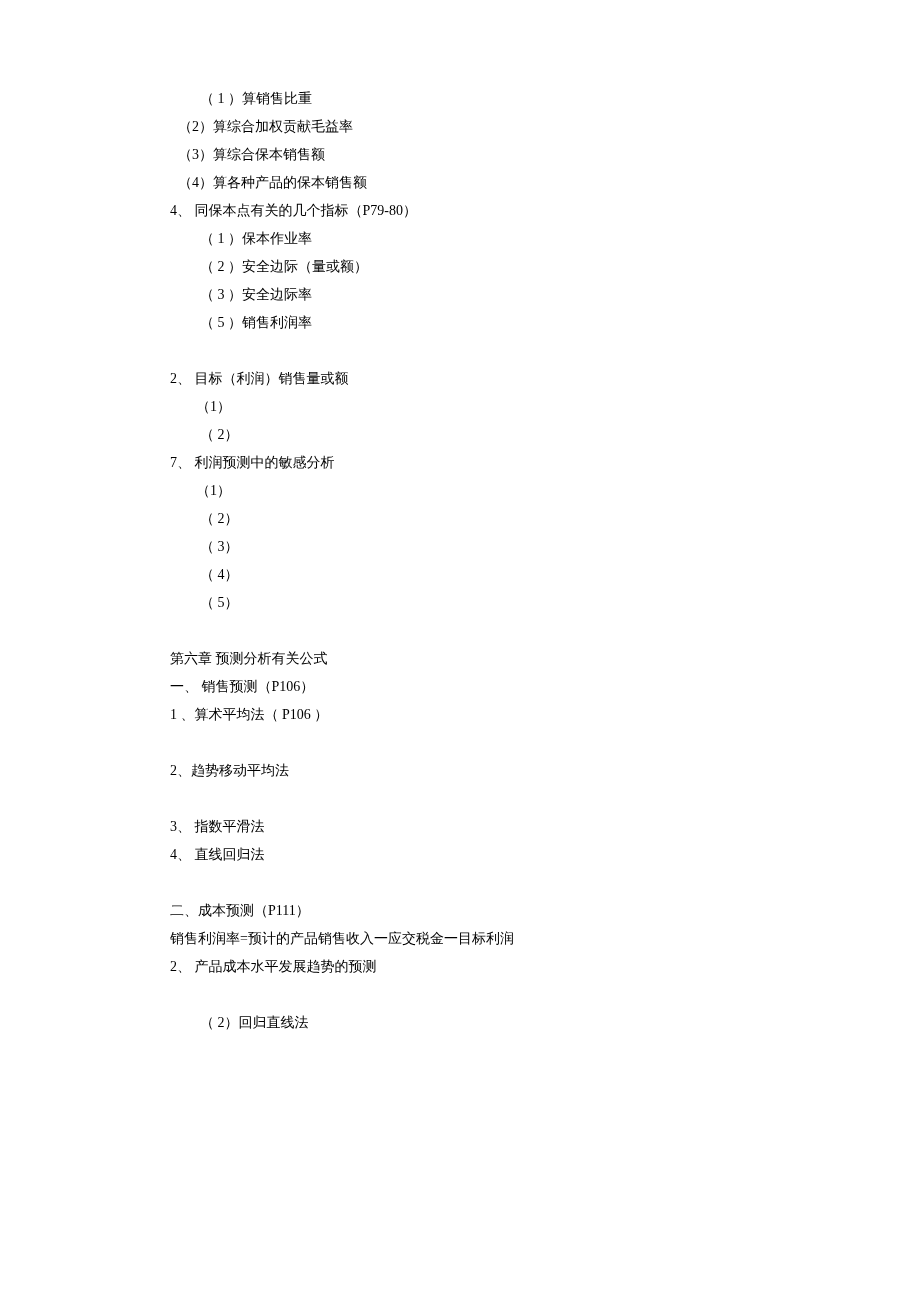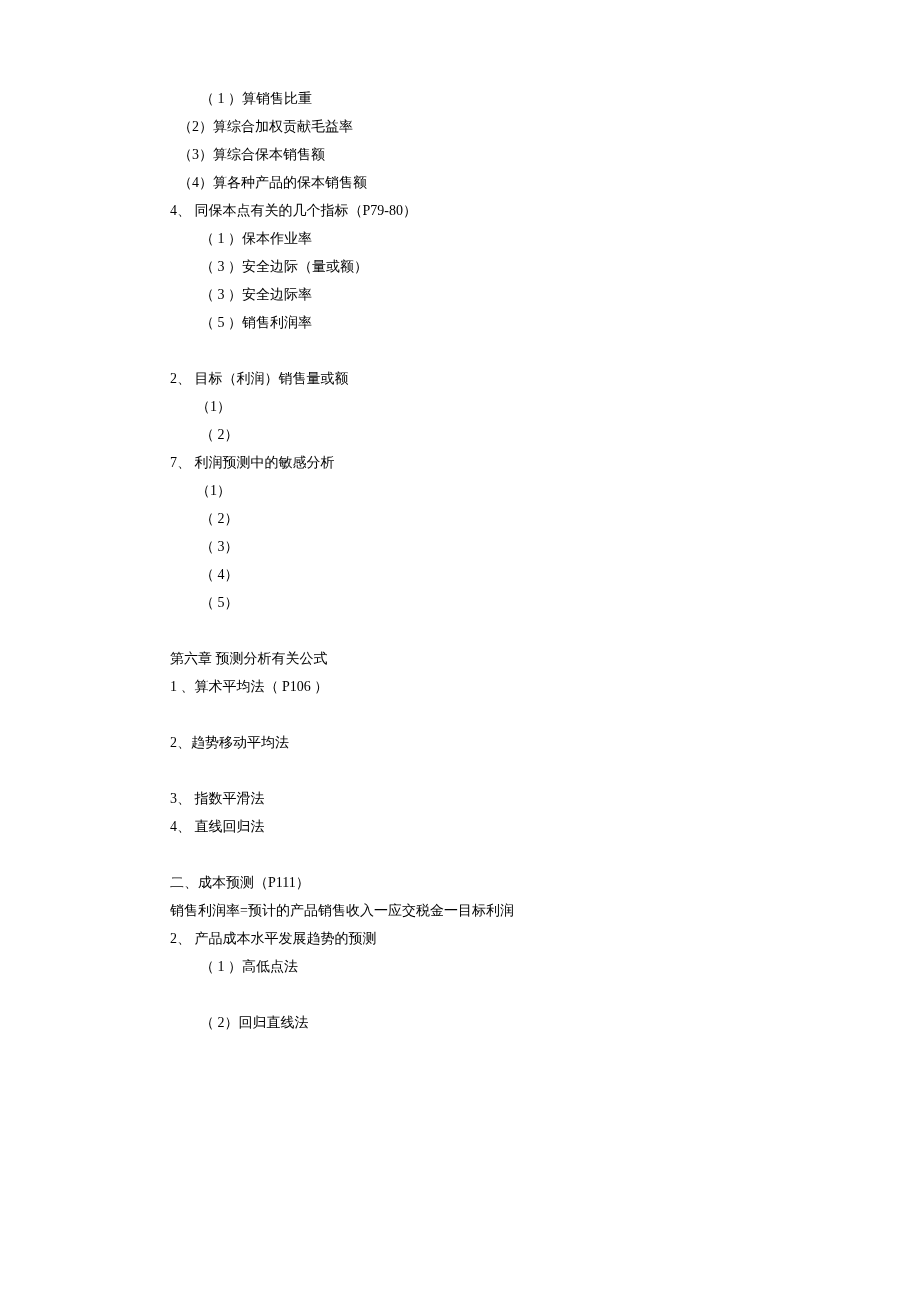--- a/index.html
+++ b/index.html
@@ -41,41 +41,41 @@
 </head>
 <body>
 
 <div class="page" id="page">
     <div class="line indent-2">（ 1 ）算销售比重</div>
     <div class="line indent-0">（2）算综合加权贡献毛益率</div>
     <div class="line indent-0">（3）算综合保本销售额</div>
     <div class="line indent-0">（4）算各种产品的保本销售额</div>
     <div class="line indent-1">4、 同保本点有关的几个指标（P79-80）</div>
     <div class="line indent-2">（ 1 ）保本作业率</div>
-    <div class="line indent-2">（ 3 ）安全边际（量或额）</div>
+    <div class="line indent-2">（ 2 ）安全边际（量或额）</div>
     <div class="line indent-2">（ 3 ）安全边际率</div>
     <div class="line indent-2">（ 5 ）销售利润率</div>
     <div class="blank"></div>
     <div class="line indent-1">2、 目标（利润）销售量或额</div>
     <div class="line indent-2b">（1）</div>
     <div class="line indent-2">（ 2）</div>
     <div class="line indent-1">7、 利润预测中的敏感分析</div>
     <div class="line indent-2b">（1）</div>
     <div class="line indent-2">（ 2）</div>
     <div class="line indent-2">（ 3）</div>
     <div class="line indent-2">（ 4）</div>
     <div class="line indent-2">（ 5）</div>
     <div class="blank"></div>
     <div class="line indent-1">第六章 预测分析有关公式</div>
+    <div class="line indent-1">一、 销售预测（P106）</div>
     <div class="line indent-1">1 、算术平均法（ P106 ）</div>
     <div class="blank"></div>
     <div class="line indent-1">2、趋势移动平均法</div>
     <div class="blank"></div>
     <div class="line indent-1">3、 指数平滑法</div>
     <div class="line indent-1">4、 直线回归法</div>
     <div class="blank"></div>
     <div class="line indent-1">二、成本预测（P111）</div>
     <div class="line indent-1">销售利润率=预计的产品销售收入一应交税金一目标利润</div>
     <div class="line indent-1">2、 产品成本水平发展趋势的预测</div>
-    <div class="line indent-2">（ 1 ）高低点法</div>
     <div class="blank"></div>
     <div class="line indent-2">（ 2）回归直线法</div>
   </div>
 
 </body></html>

